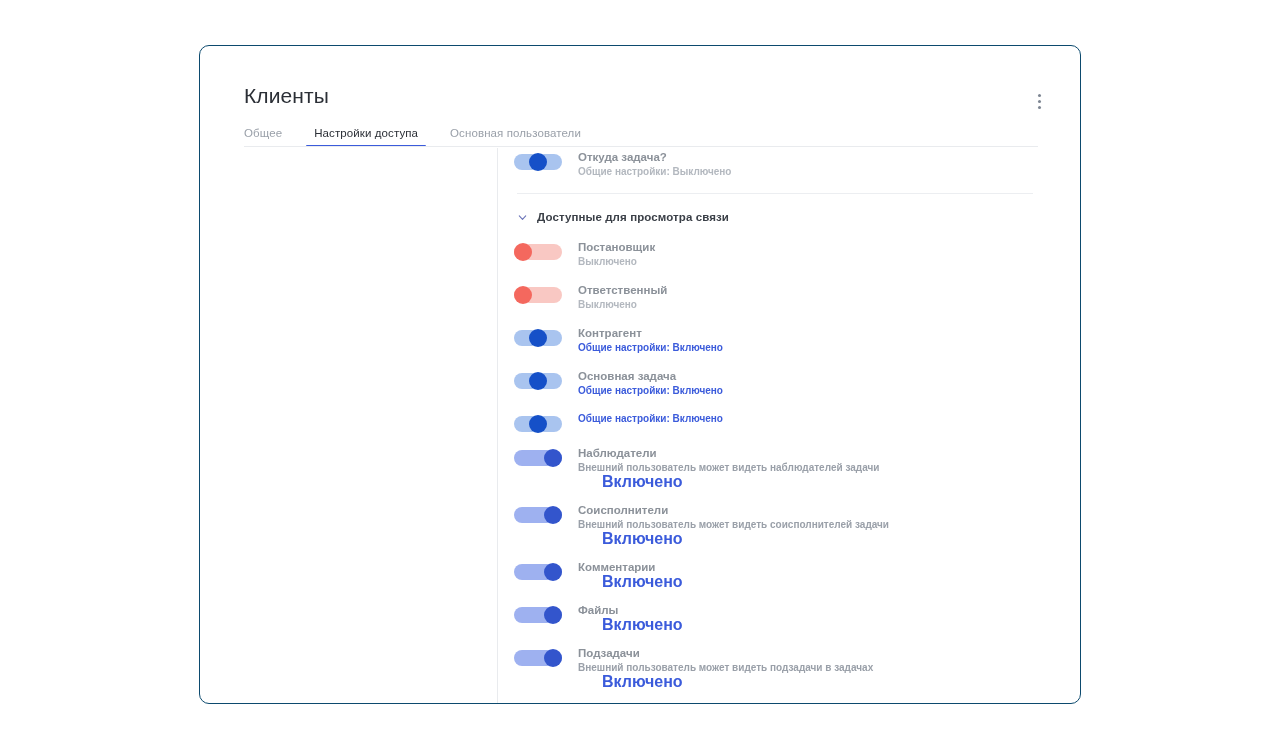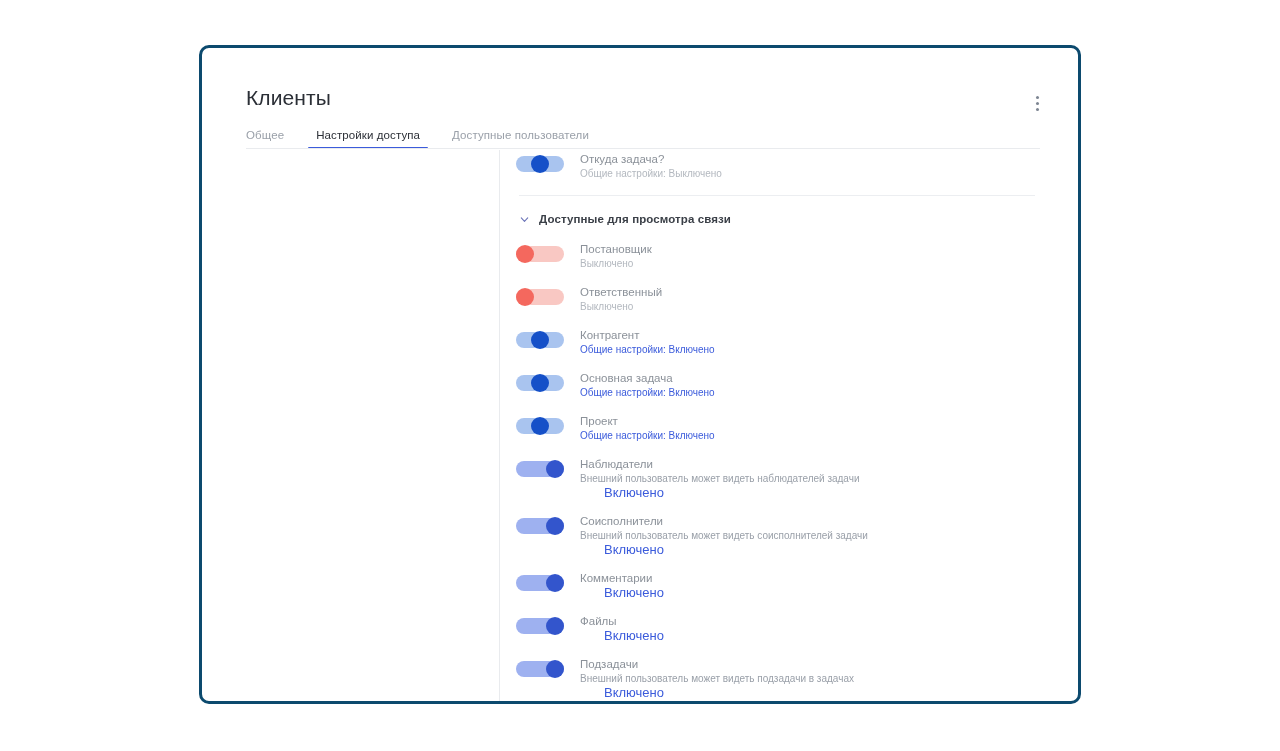--- a/index.html
+++ b/index.html
@@ -23,21 +23,21 @@
   }
 
   
   .card {
     position: absolute;
     left: 199px;
     top: 45px;
     width: 882px;
     height: 659px;
     background: #ffffff;
-    border: 3px solid #0c4a6e;
+    border: 1px solid #0c4a6e;
     border-radius: 10px;
     box-sizing: border-box;
     overflow: hidden;
   }
 
   
   .card-header {
     position: absolute;
     left: 0; top: 0;
     width: 100%;
@@ -171,20 +171,21 @@
   .toggle.off-red { background: #f9c8c3; }
   .toggle.off-red .knob { left: 0px; background: #f4685e; }
   
   .toggle.on-indigo { background: #9eb1f0; }
   .toggle.on-indigo .knob { right: 0px; left: auto; background: #3355cc; }
 
   .row-text {
     flex: 1 1 auto;
     min-width: 0;
     padding-top: 0;
+    font-weight: bold;
   }
   .row-title {
     font-size: 11.5px;
     color: #8b9199;
     line-height: 15px;
     white-space: nowrap;
   }
   .row-sub {
     font-size: 10px;
     line-height: 14px;
@@ -192,21 +193,21 @@
   }
   .row-sub.muted { color: #b3b8bf; }
   .row-sub.linkish { color: #3b5bdb; }
   .row-desc {
     font-size: 10px;
     line-height: 14px;
     color: #9aa0a9;
     white-space: nowrap;
   }
   .row-state {
-    font-size: 13px;
+    font-size: 16px;
     line-height: 14px;
     color: #3b5bdb;
     white-space: nowrap;
     padding-left: 24px;
   }
 
   
   .section-divider {
     width: 516px;
     height: 1px;
@@ -254,21 +255,21 @@
     </div>
 
     <div class="tabs">
       <div class="tab">
         <span>Общее</span>
       </div>
       <div class="tab active">
         <span>Настройки доступа</span>
       </div>
       <div class="tab">
-        <span>Доступные пользователи</span>
+        <span>Основная пользователи</span>
       </div>
     </div>
     <div class="tabs-divider"></div>
 
     <div class="body-area">
       <div class="v-divider"></div>
 
       <div class="content">
 
         <div class="row">
@@ -330,21 +331,20 @@
               <div class="row-title">Основная задача</div>
               <div class="row-sub linkish">Общие настройки: Включено</div>
             </div>
           </div>
 
           <div class="row">
             <div class="toggle mid-blue">
               <span class="knob"></span>
             </div>
             <div class="row-text">
-              <div class="row-title">Проект</div>
               <div class="row-sub linkish">Общие настройки: Включено</div>
             </div>
           </div>
 
           <div class="row">
             <div class="toggle on-indigo">
               <span class="knob"></span>
             </div>
             <div class="row-text">
               <div class="row-title">Наблюдатели</div>

